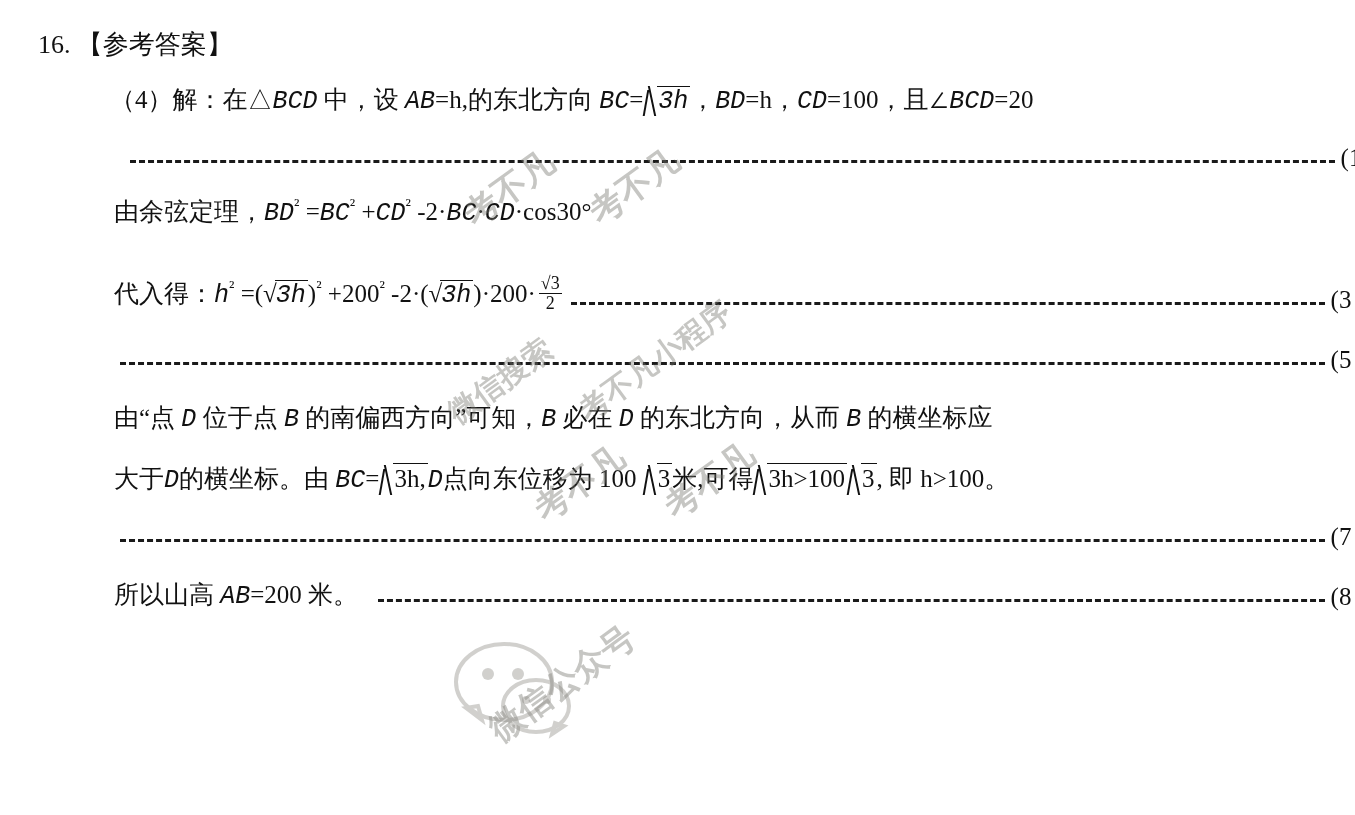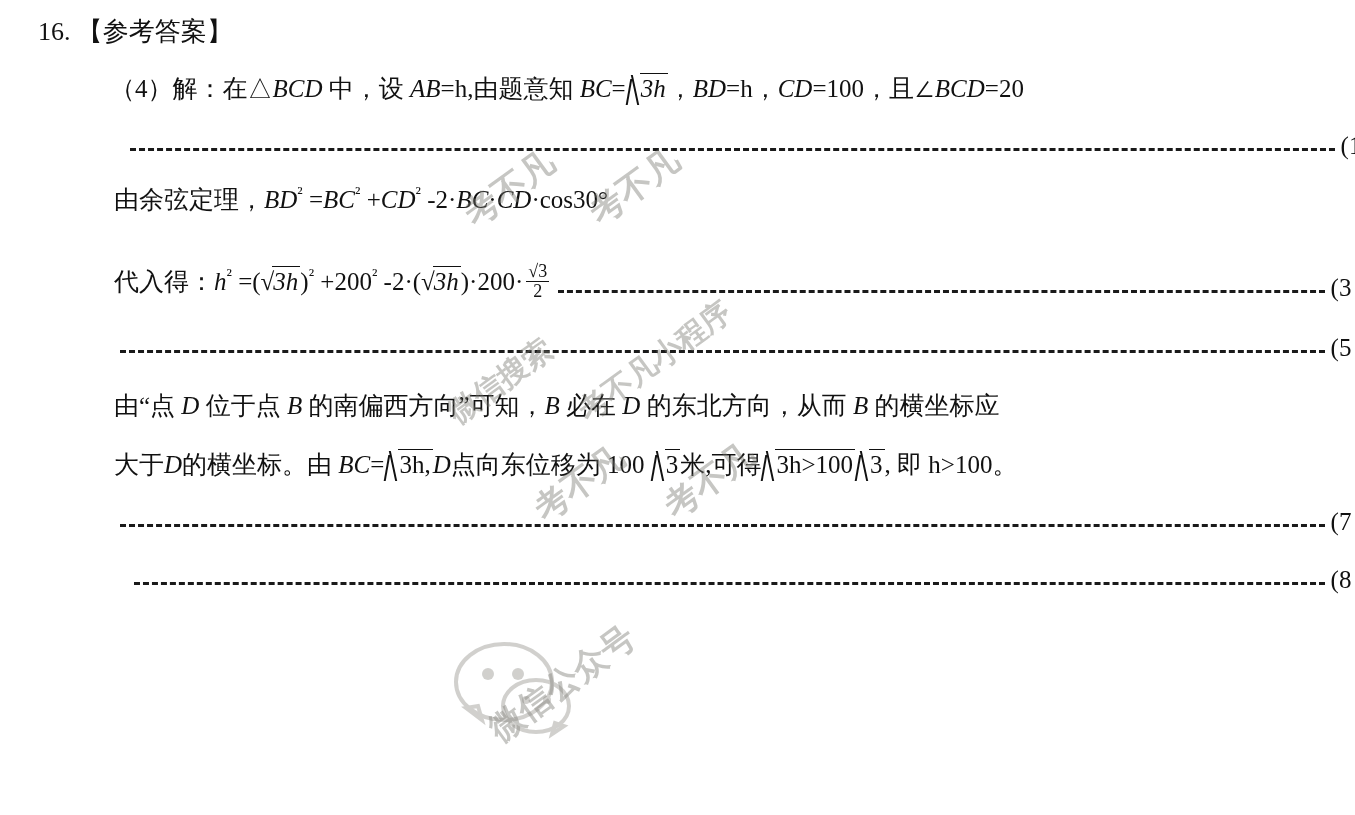--- a/index.html
+++ b/index.html
@@ -13,35 +13,35 @@
     position: relative;
     overflow: hidden;
     font-family: "Liberation Serif", serif;
     color: #1a1a1a;
   }
   .page {
     position: relative;
     width: 1355px;
     height: 815px;
     box-sizing: border-box;
-    padding: 12px 40px 0 38px;
+    padding: 25px 40px 0 38px;
   }
   .line {
     position: relative;
     font-size: 25px;
     line-height: 1.2;
     white-space: nowrap;
     color: #111;
   }
   .indent1 { padding-left: 72px; }
   .indent2 { padding-left: 76px; }
 
   .row-title { margin-top: 4px; margin-bottom: 18px; }
 
-  .it { font-style: italic; font-family: Liberation Serif, serif; }
+  .it { font-style: italic; font-family: Liberation Mono, monospace; }
 
   .dashrow {
     position: relative;
     display: flex;
     align-items: flex-end;
     width: 100%;
   }
   .dashfill {
     flex: 1 1 auto;
     border-bottom: 3px dashed #1a1a1a;
@@ -132,21 +132,21 @@
 <body>
 
 <div class="page">
 
   <div class="line row-title">
     <span class="t-16">16.</span>
     <span class="t-16">【参考答案】</span>
   </div>
 
   <div class="line indent1" style="margin-bottom:26px;">
-    <span>（4）解：在△</span><span class="it">BCD</span><span> 中，设 </span><span class="it">AB</span><span>=h,由题意知 </span><span class="it">BC</span><span>=</span><span class="sqrt"><span class="radsym"></span><span class="rand it">3h</span></span><span>，</span><span class="it">BD</span><span>=h，</span><span class="it">CD</span><span>=100，且∠</span><span class="it">BCD</span><span>=20</span>
+    <span>（4）解：在△</span><span class="it">BCD</span><span> 中，设 </span><span class="it">AB</span><span>=h,的东北方向 </span><span class="it">BC</span><span>=</span><span class="sqrt"><span class="radsym"></span><span class="rand it">3h</span></span><span>，</span><span class="it">BD</span><span>=h，</span><span class="it">CD</span><span>=100，且∠</span><span class="it">BCD</span><span>=20</span>
   </div>
 
   <div class="line dashrow" style="padding-left:86px; margin-bottom:22px;">
     <span class="dashfill"></span>
     <span class="mark">(1 分)</span>
   </div>
 
   <div class="line indent2" style="margin-bottom:42px;">
     <span>由余弦定理，</span><span class="it">BD</span><span class="sup">²</span><span> =</span><span class="it">BC</span><span class="sup">²</span><span> +</span><span class="it">CD</span><span class="sup">²</span><span> -2·</span><span class="it">BC</span><span>·</span><span class="it">CD</span><span>·cos30°</span>
   </div>
@@ -170,20 +170,21 @@
   <div class="line indent2" style="margin-bottom:26px;">
     <span>大于</span><span class="it">D</span><span>的横坐标。由 </span><span class="it">BC</span><span>=</span><span class="sqrt"><span class="radsym"></span><span class="rand">3h,</span></span><span class="it">D</span><span>点向东位移为 100 </span><span class="sqrt"><span class="radsym"></span><span class="rand">3</span></span><span>米,可得</span><span class="sqrt"><span class="radsym"></span><span class="rand">3h&gt;100 </span></span><span class="sqrt"><span class="radsym"></span><span class="rand">3</span></span><span>, 即 h&gt;100。</span>
   </div>
 
   <div class="line dashrow indent2" style="margin-bottom:28px;">
     <span class="dashfill"></span>
     <span class="mark">(7 分)</span>
   </div>
 
   <div class="line dashrow indent2">
+    <span class="mark"><span>所以山高 </span><span class="it">AB</span><span>=200 米。</span></span>
     <span class="dashfill" style="margin-left:20px;"></span>
     <span class="mark">(8 分)</span>
   </div>
 
   <div class="watermark wm-rot" style="left:455px; top:200px; font-size:34px;">考不凡</div>
   <div class="watermark wm-rot" style="left:580px; top:198px; font-size:34px;">考不凡</div>
   <div class="watermark wm-rot" style="left:440px; top:400px; font-size:30px;">微信搜索</div>
   <div class="watermark wm-rot" style="left:570px; top:398px; font-size:30px;">考不凡小程序</div>
   <div class="watermark wm-rot" style="left:525px; top:495px; font-size:34px;">考不凡</div>
   <div class="watermark wm-rot" style="left:655px; top:492px; font-size:34px;">考不凡</div>

